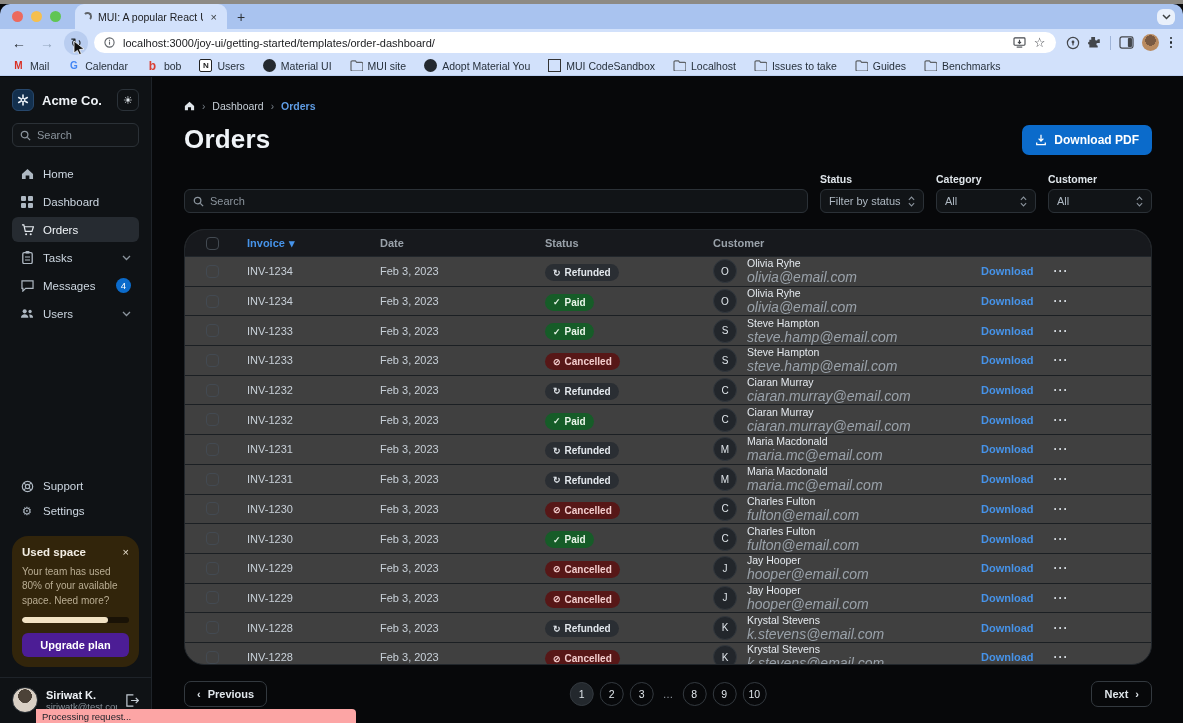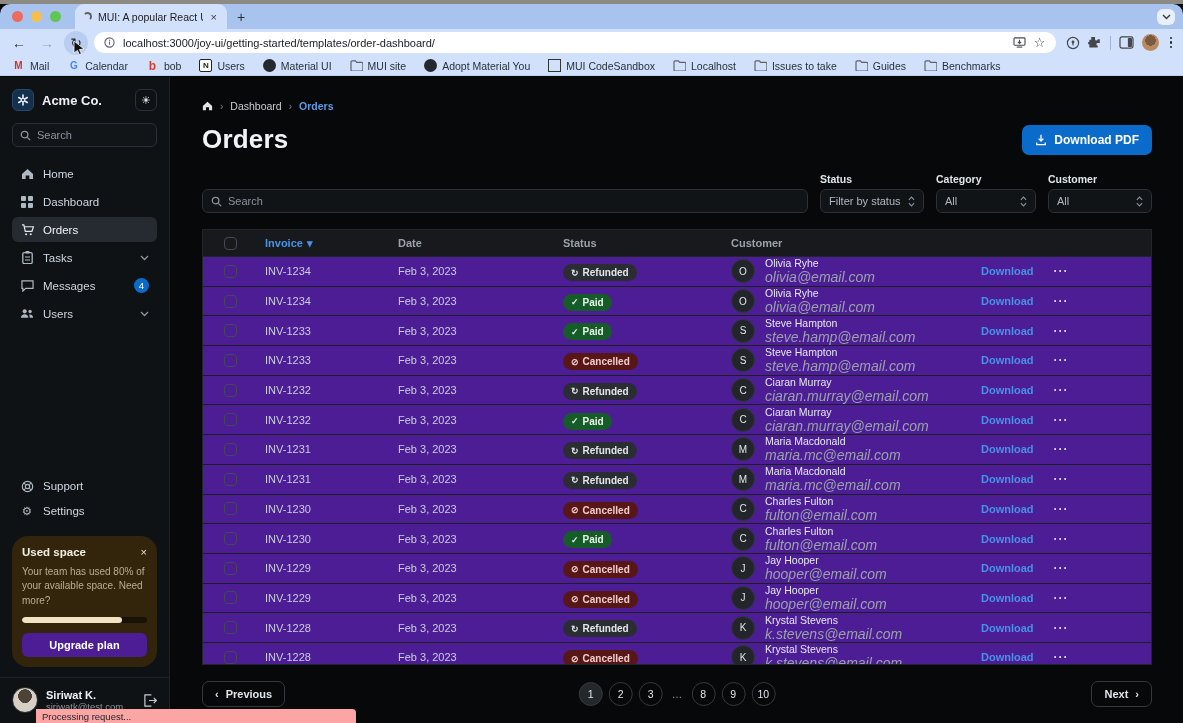--- a/index.html
+++ b/index.html
@@ -39,21 +39,21 @@
   .bm-ico.google{color:#4285f4}
   .bm-ico.letter-b{color:#d93f33; font-size:12px}
   .bm-ico.notion{border:1.4px solid #222; border-radius:2px; color:#222; font-size:8px; background:#fff;}
   .bm-ico.github{background:#24292f; border-radius:50%;}
   .bm-ico.square{border:1.6px solid #333;}
 
   
   .app { position:absolute; top:77px; left:0; right:0; bottom:0; display:flex; background:#07080a; }
 
   
-  .sidebar { width:170px; background:#0f1215; border-right:1px solid #1e2329; display:flex; flex-direction:column; padding:12px 12px 6px; }
+  .sidebar { width:152px; background:#0f1215; border-right:1px solid #1e2329; display:flex; flex-direction:column; padding:12px 12px 6px; }
   .brand-row { display:flex; align-items:center; gap:8px; }
   .brand-logo { width:22px; height:22px; border-radius:6px; background:#13304e; border:1px solid #27476b; display:flex; align-items:center; justify-content:center; }
   .brand-name { flex:1; font-size:13px; font-weight:bold; color:#eef2f6; }
   .theme-btn { width:22px; height:22px; border-radius:6px; border:1px solid #2b3239; background:none; color:#dfe5ea; font-size:11px; display:flex; align-items:center; justify-content:center; }
   .sb-search { margin-top:12px; height:24px; background:#121518; border:1px solid #2b3137; border-radius:6px; display:flex; align-items:center; gap:6px; padding:0 7px; }
   .sb-search input { flex:1; min-width:0; background:none; border:none; outline:none; color:#cdd7e1; font-size:11px; }
   .sb-search input::placeholder { color:#8b949d; }
   .nav { margin-top:14px; display:flex; flex-direction:column; gap:3px; }
   .nav-item { display:flex; align-items:center; gap:9px; height:25px; padding:0 8px; border-radius:6px; color:#cdd7e1; font-size:11.5px; }
   .nav-item .ni-label { flex:1; }
@@ -91,21 +91,21 @@
   .f-label { font-size:10.5px; font-weight:bold; color:#dfe5ea; }
   .f-search { flex:1; }
   .f-input { height:24px; background:#111417; border:1px solid #2b3137; border-radius:6px; display:flex; align-items:center; gap:6px; padding:0 8px; }
   .f-input input { flex:1; min-width:0; background:none; border:none; outline:none; font-size:11px; color:#cdd7e1; }
   .f-input input::placeholder { color:#8b949d; }
   .f-select { height:24px; background:#111417; border:1px solid #2b3137; border-radius:6px; display:flex; align-items:center; padding:0 8px; gap:6px; }
   .f-select .val { flex:1; font-size:11px; color:#aeb8c2; }
   .w-status{width:104px}.w-cat{width:100px}.w-cust{width:104px}
 
   
-  .tablebox { margin-top:16px; height:436px; background:#4c1d95; border:1px solid #21262b; border-radius:0; overflow:hidden; }
+  .tablebox { margin-top:16px; height:436px; background:#404040; border:1px solid #21262b; border-radius:20px; overflow:hidden; }
   .tgrid { display:grid; grid-template-columns:62px 133px 165px 168px 1fr 170px; align-items:center; }
   .thead { height:27px; background:#17191d; border-bottom:1px solid #21262b; }
   .th { font-size:11px; font-weight:bold; color:#9aa2aa; }
   .th.sorted { color:#4693e9; display:flex; align-items:center; gap:4px; }
   .trow { height:29.7px; border-bottom:1px solid #1b1f23; }
   .cbx { width:13px; height:13px; border:1px solid #434a52; border-radius:4px; margin-left:21px; }
   .cell { font-size:11px; color:#c8d0d8; }
   .chip { display:inline-flex; align-items:center; gap:4px; height:17px; border-radius:9px; padding:0 8px; font-size:10px; font-weight:bold; }
   .chip .ci { font-size:9px; }
   .chip--success { background:#165c28; color:#e9f6e9; }

